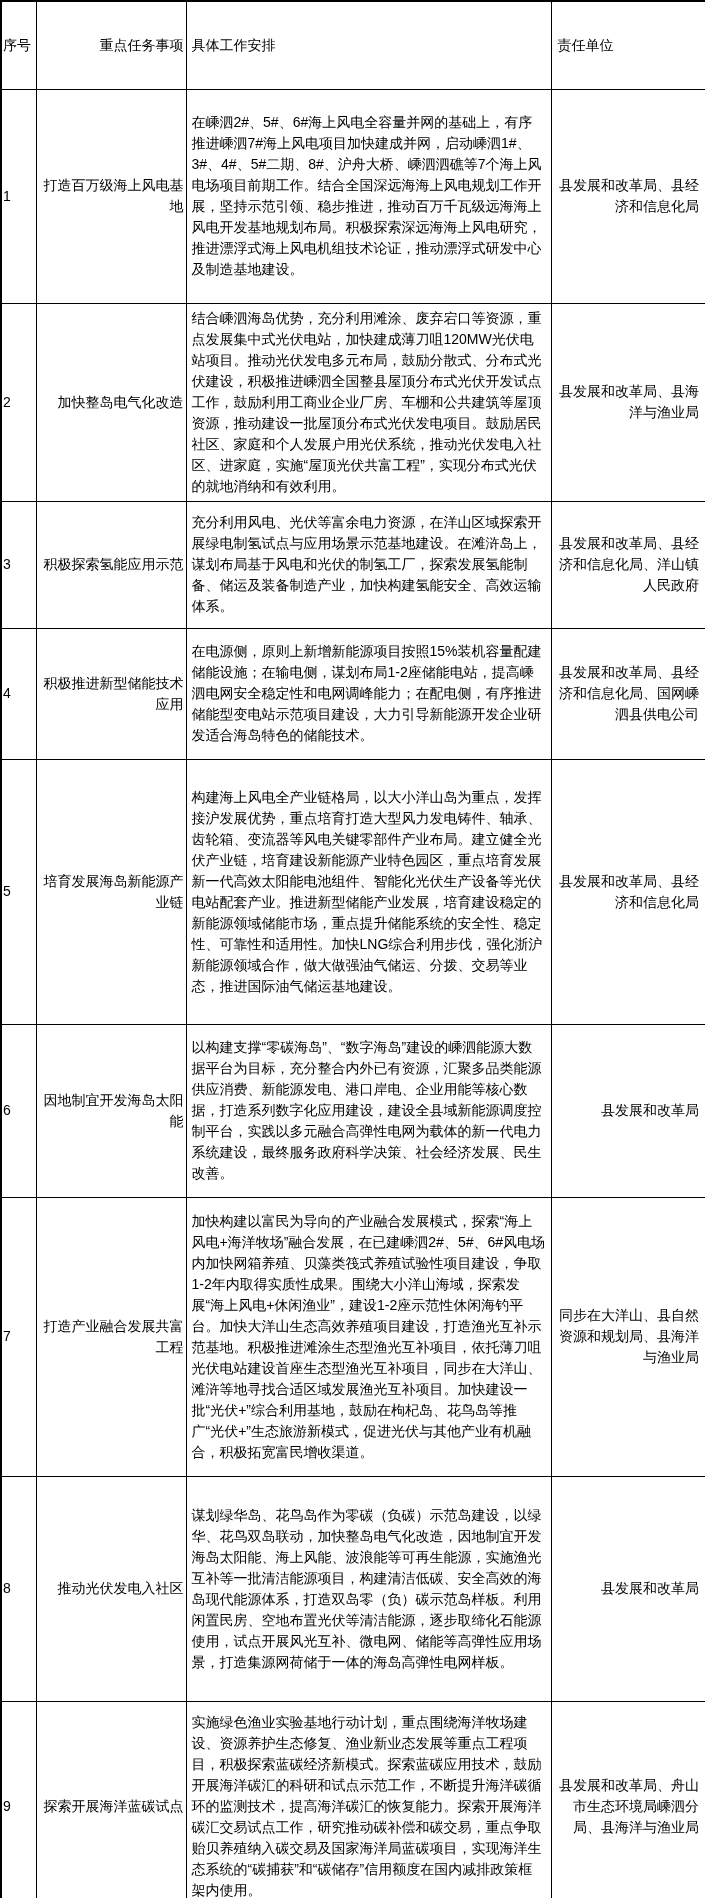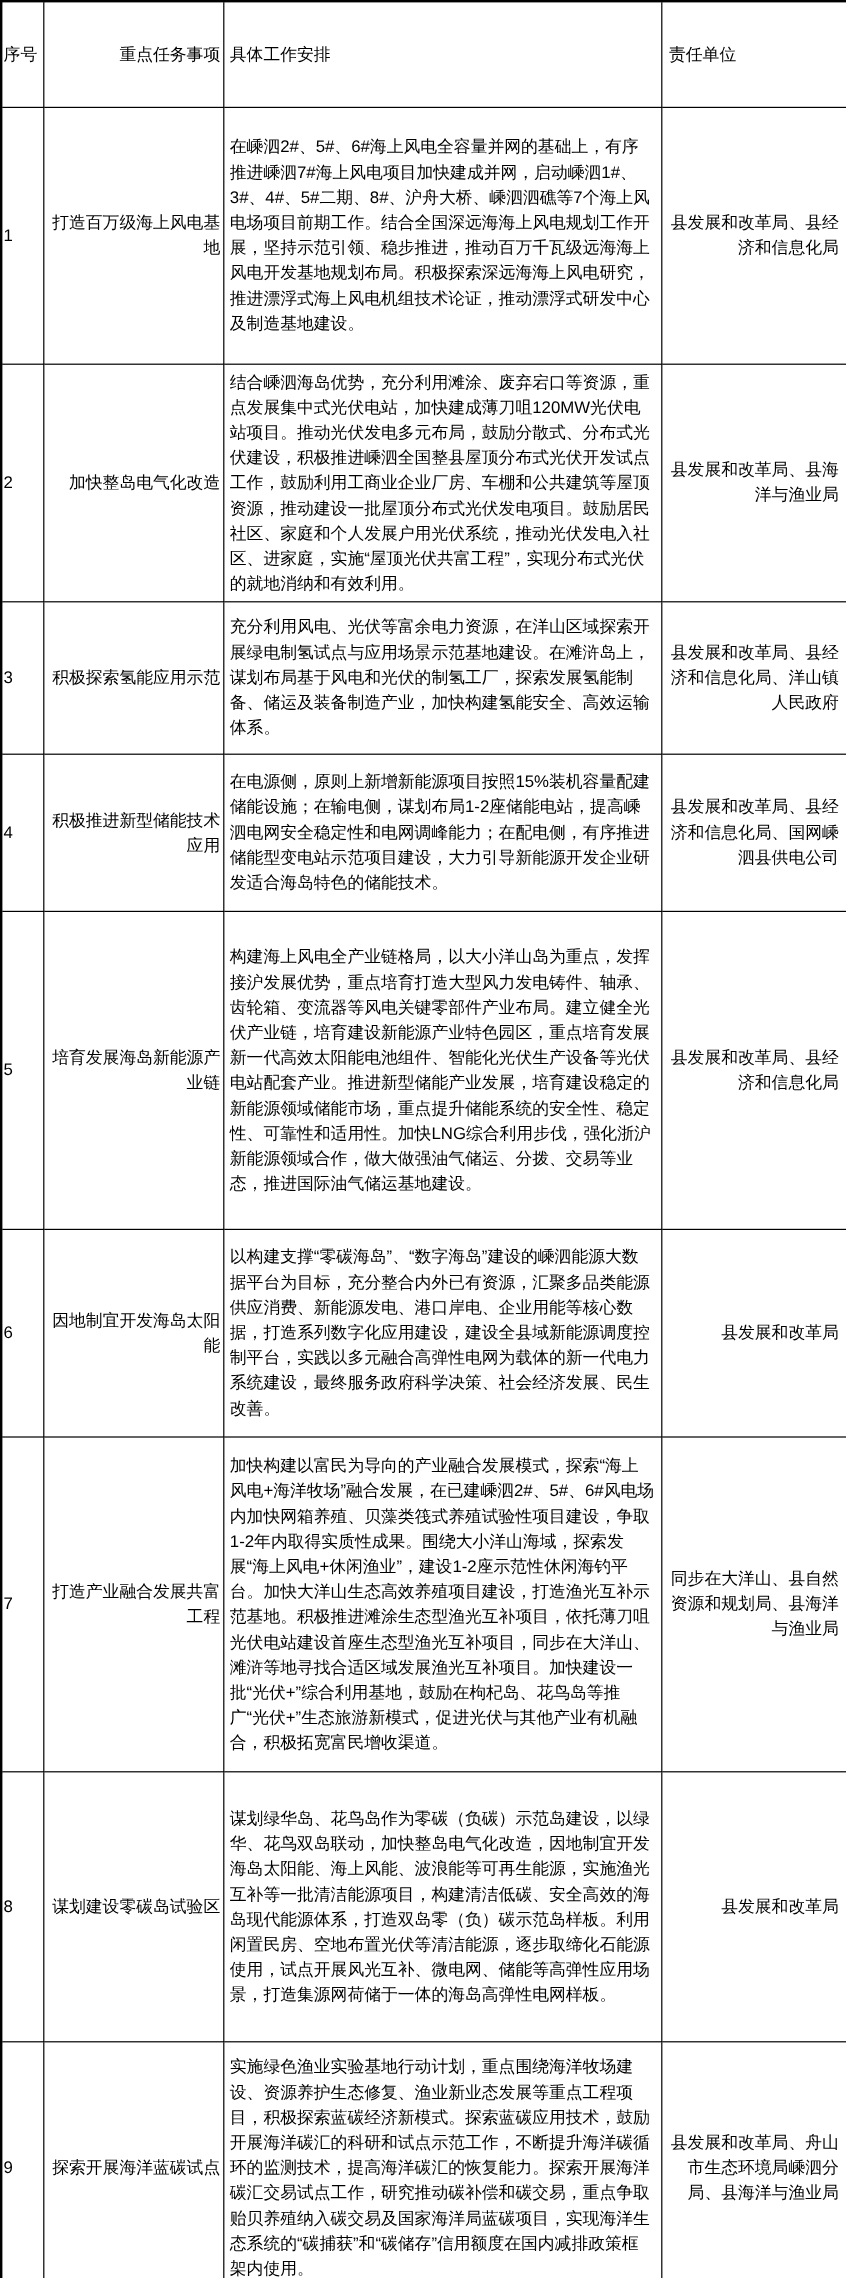--- a/index.html
+++ b/index.html
@@ -125,21 +125,21 @@
         <td class="cell-unit">县发展和改革局</td>
       </tr>
       <tr class="row-7">
         <td class="cell-no">7</td>
         <td class="cell-task">打造产业融合发展共富工程</td>
         <td class="cell-plan">加快构建以富民为导向的产业融合发展模式，探索“海上风电+海洋牧场”融合发展，在已建嵊泗2#、5#、6#风电场内加快网箱养殖、贝藻类筏式养殖试验性项目建设，争取1-2年内取得实质性成果。围绕大小洋山海域，探索发展“海上风电+休闲渔业”，建设1-2座示范性休闲海钓平台。加快大洋山生态高效养殖项目建设，打造渔光互补示范基地。积极推进滩涂生态型渔光互补项目，依托薄刀咀光伏电站建设首座生态型渔光互补项目，同步在大洋山、滩浒等地寻找合适区域发展渔光互补项目。加快建设一批“光伏+”综合利用基地，鼓励在枸杞岛、花鸟岛等推广“光伏+”生态旅游新模式，促进光伏与其他产业有机融合，积极拓宽富民增收渠道。</td>
         <td class="cell-unit">同步在大洋山、县自然资源和规划局、县海洋与渔业局</td>
       </tr>
       <tr class="row-8">
         <td class="cell-no">8</td>
-        <td class="cell-task">谋划建设零碳岛试验区</td>
+        <td class="cell-task">推动光伏发电入社区</td>
         <td class="cell-plan">谋划绿华岛、花鸟岛作为零碳（负碳）示范岛建设，以绿华、花鸟双岛联动，加快整岛电气化改造，因地制宜开发海岛太阳能、海上风能、波浪能等可再生能源，实施渔光互补等一批清洁能源项目，构建清洁低碳、安全高效的海岛现代能源体系，打造双岛零（负）碳示范岛样板。利用闲置民房、空地布置光伏等清洁能源，逐步取缔化石能源使用，试点开展风光互补、微电网、储能等高弹性应用场景，打造集源网荷储于一体的海岛高弹性电网样板。</td>
         <td class="cell-unit">县发展和改革局</td>
       </tr>
       <tr class="row-9">
         <td class="cell-no">9</td>
         <td class="cell-task">探索开展海洋蓝碳试点</td>
         <td class="cell-plan">实施绿色渔业实验基地行动计划，重点围绕海洋牧场建设、资源养护生态修复、渔业新业态发展等重点工程项目，积极探索蓝碳经济新模式。探索蓝碳应用技术，鼓励开展海洋碳汇的科研和试点示范工作，不断提升海洋碳循环的监测技术，提高海洋碳汇的恢复能力。探索开展海洋碳汇交易试点工作，研究推动碳补偿和碳交易，重点争取贻贝养殖纳入碳交易及国家海洋局蓝碳项目，实现海洋生态系统的“碳捕获”和“碳储存”信用额度在国内减排政策框架内使用。</td>
         <td class="cell-unit">县发展和改革局、舟山市生态环境局嵊泗分局、县海洋与渔业局</td>
       </tr>
     </tbody>

